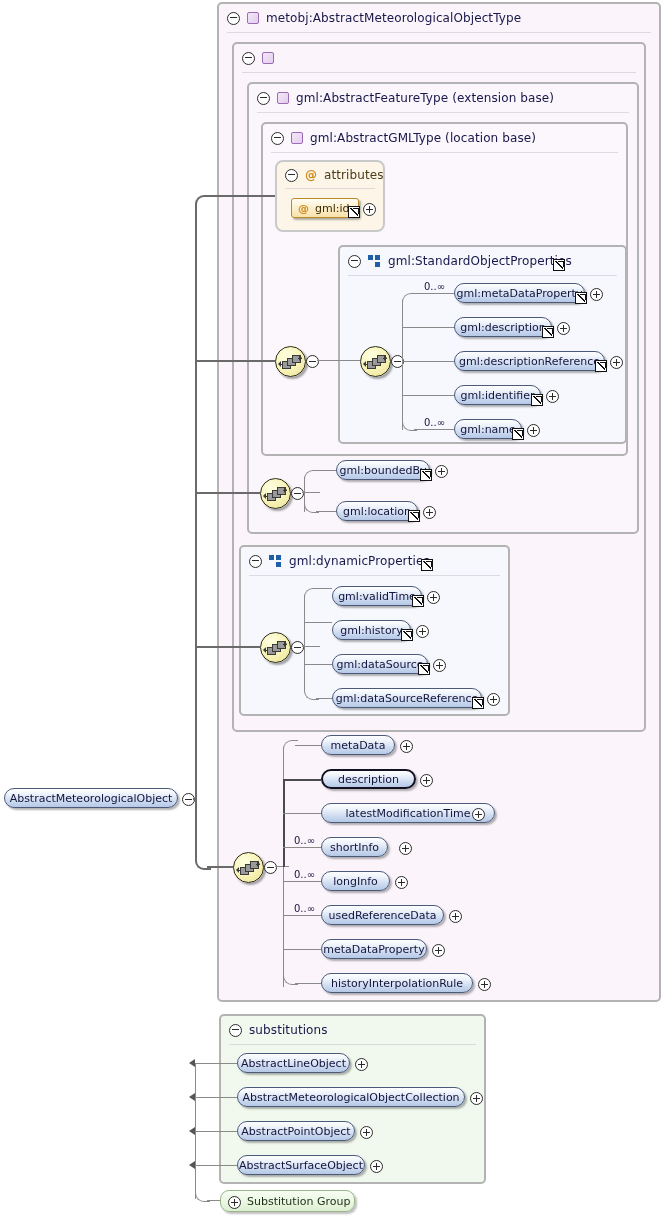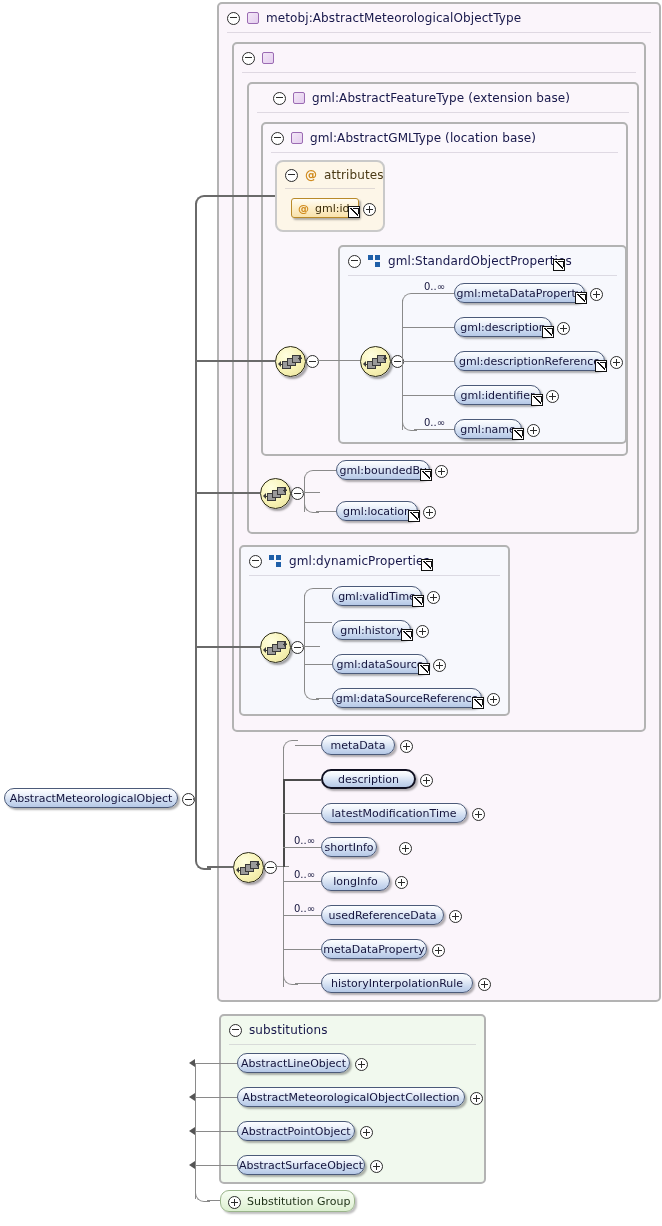--- a/index.html
+++ b/index.html
@@ -176,21 +176,21 @@
 
 <div class="cbox lav2" style="left:232px;top:42px;width:414px;height:690px;">
   <div class="hdr" style="padding-left:8px;gap:7px;">
     <span class="mcircle"></span>
     <span class="tsq"></span>
   </div>
   <div class="hdrline"></div>
 </div>
 
 <div class="cbox lav3" style="left:247px;top:82px;width:392px;height:452px;">
-  <div class="hdr" style="padding-left:24px;gap:7px;">
+  <div class="hdr" style="padding-left:8px;gap:7px;">
     <span class="mcircle"></span>
     <span class="tsq"></span>
     <span class="hdr-txt">gml:AbstractFeatureType (extension base)</span>
   </div>
   <div class="hdrline"></div>
 </div>
 
 <div class="cbox lav4" style="left:261px;top:122px;width:367px;height:334px;">
   <div class="hdr" style="padding-left:8px;gap:7px;">
     <span class="mcircle"></span>
@@ -465,27 +465,27 @@
 <div class="pill" style="left:321px;top:735px;width:74px;">
   <span>metaData</span>
 </div>
 <div class="pcircle" style="position:absolute;left:400px;top:740px;"></div>
 
 <div class="pill sel" style="left:321px;top:769px;width:95px;">
   <span>description</span>
 </div>
 <div class="pcircle" style="position:absolute;left:420px;top:774px;"></div>
 
-<div class="pill" style="left:321px;top:803px;width:146px;">
+<div class="pill" style="left:321px;top:803px;width:174px;">
   <span>latestModificationTime</span>
 </div>
 <div class="pcircle" style="position:absolute;left:472px;top:808px;"></div>
 
 <div class="occ" style="left:294px;top:835px;">0..∞</div>
-<div class="pill" style="left:321px;top:837px;width:56px;justify-content:center;">
+<div class="pill" style="left:321px;top:837px;width:67px;justify-content:center;">
   <span>shortInfo</span>
 </div>
 <div class="pcircle" style="position:absolute;left:399px;top:842px;"></div>
 
 <div class="occ" style="left:294px;top:869px;">0..∞</div>
 <div class="pill" style="left:321px;top:871px;width:69px;">
   <span>longInfo</span>
 </div>
 <div class="pcircle" style="position:absolute;left:395px;top:876px;"></div>
 

